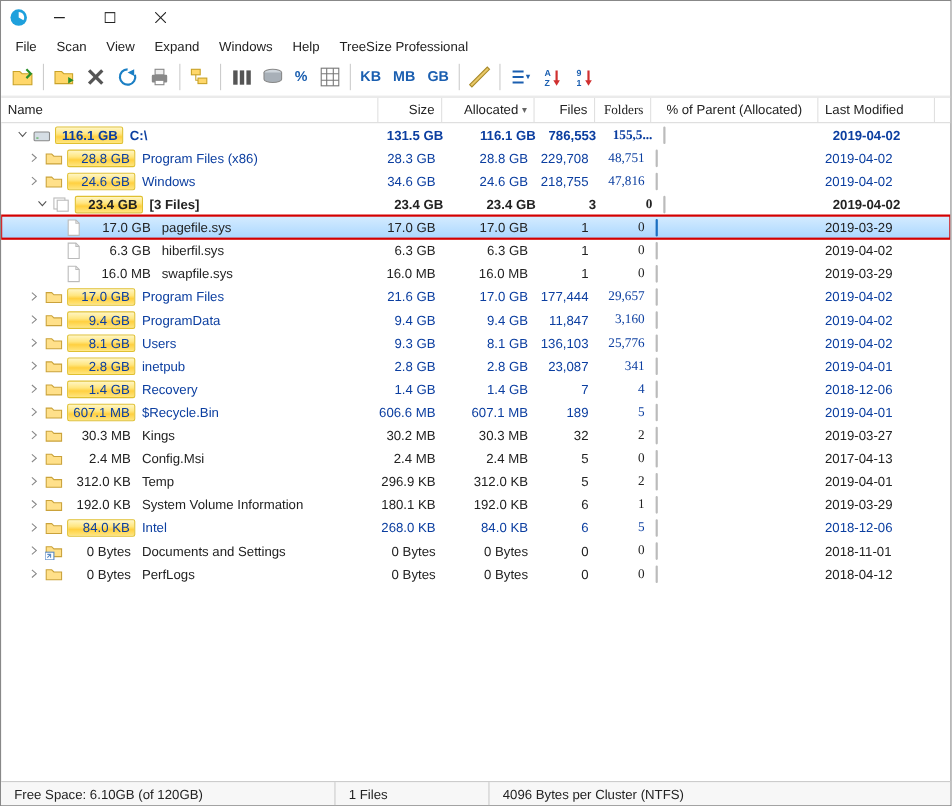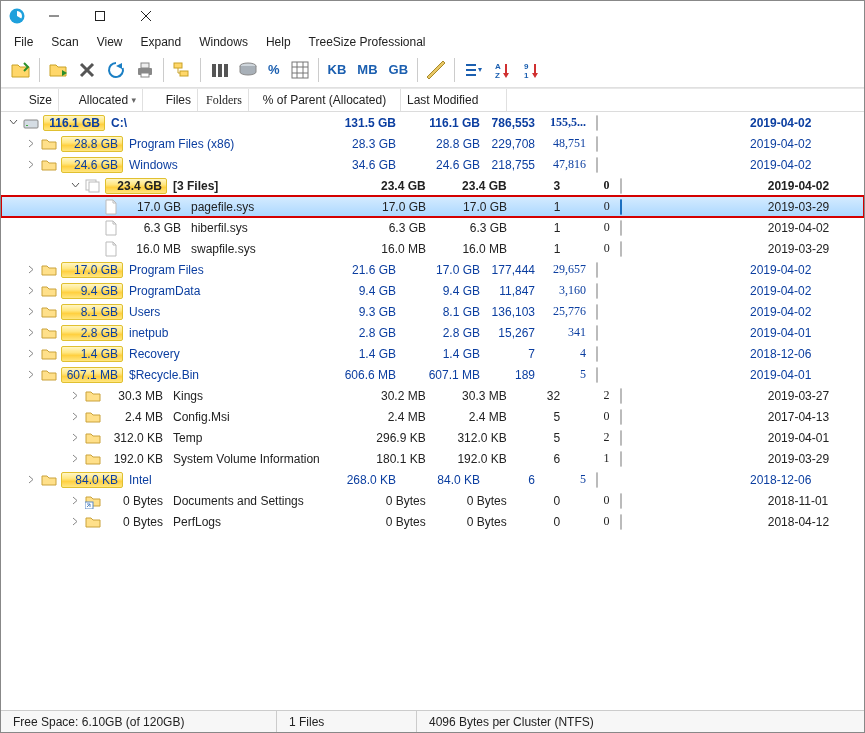--- a/index.html
+++ b/index.html
@@ -17,23 +17,23 @@
   .tool-btn.wide { width: auto; padding: 0 4px; font-size: 13px; font-weight: bold; color: #1b5fb0; font-family: Arial; }
   .tool-sep { width: 1px; height: 24px; background: #ccc; margin: 0 3px; }
 
   .headerrow { height: 24px; display: flex; align-items: stretch; border-top: 1px solid #e8e8e8; border-bottom: 1px solid #dcdcdc; font-size: 12px; color: #222; background: #fff; }
   .headerrow .hcell { display: flex; align-items: center; padding: 0 6px; border-right: 1px solid #e0e0e0; white-space: nowrap; }
   .headerrow .hcell.r { justify-content: flex-end; }
   .headerrow .hcell.c { justify-content: center; }
 
   .grid { flex: 1; overflow: auto; font-size: 12px; }
   .row { height: 21px; display: flex; align-items: center; position: relative; }
-  .row.bold { font-weight: bold; }
+  .row.bold { font-weight: bold; justify-content: center; }
   .row.link { color: #0b3ea0; }
-  .row:not(.link) { color: #222; padding-left: 44px; }
+  .row:not(.link) { color: #222; }
   .row .cell { display: flex; align-items: center; height: 100%; padding: 0 6px; white-space: nowrap; overflow: hidden; }
   .row .cell.r { justify-content: flex-end; }
   .row .namecell { display: flex; align-items: center; height: 100%; padding-right: 6px; overflow: hidden; }
 
   .exp { width: 12px; height: 12px; display: flex; align-items: center; justify-content: center; color: #888; font-size: 10px; margin-right: 2px; flex-shrink: 0; }
   .exp svg { display: block; }
   .ficon { width: 16px; height: 16px; margin: 0 4px 0 2px; flex-shrink: 0; position: relative; }
 
   .sizebadge { display: inline-flex; justify-content: flex-end; align-items: center; width: 62px; height: 16px; padding: 0 4px; margin-right: 6px; font-size: 12px; background: linear-gradient(#fff6c4, #ffe680 40%, #ffd040 60%, #ffe680); border: 1px solid #e0c030; border-radius: 2px; flex-shrink: 0; }
   .sizebadge.plain { background: none; border: none; }
@@ -196,20 +196,21 @@
       <svg width="20" height="20">
         <text x="3" y="9" font-size="8" fill="#1b5fb0" font-family="Arial" font-weight="bold">9</text>
         <text x="3" y="18" font-size="8" fill="#1b5fb0" font-family="Arial" font-weight="bold">1</text>
         <line x1="14" y1="4" x2="14" y2="14" stroke="#d03030" stroke-width="2"></line>
         <polygon points="11,13 17,13 14,18" fill="#d03030"></polygon>
       </svg>
     </div>
 </div>
 
 <div class="headerrow">
+  <div class="hcell col-name">Name</div>
   <div class="hcell col-size r">Size</div>
   <div class="hcell col-alloc r"><span>Allocated</span>&nbsp;<span style="color:#666;font-size:9px;">▾</span></div>
   <div class="hcell col-files r">Files</div>
   <div class="hcell col-fold r">Folders</div>
   <div class="hcell col-pct c">% of Parent (Allocated)</div>
   <div class="hcell col-mod">Last Modified</div>
 </div>
 
 <div class="grid" id="grid">
     <div class="row bold link">
@@ -463,21 +464,21 @@
           </svg>
         </span>
         <span class="ficon"><svg width="16" height="16">
             <path d="M1 4h5l2 2h7v7H1z" fill="#ffe08a" stroke="#caa23a"></path>
           </svg></span>
         <span class="sizebadge">2.8 GB</span>
         <span>inetpub</span>
       </div>
       <div class="cell r col-size">2.8 GB</div>
       <div class="cell r col-alloc">2.8 GB</div>
-      <div class="cell r col-files">15,267</div>
+      <div class="cell r col-files">23,087</div>
       <div class="cell r col-fold">341</div>
       <div class="cell col-pct">
         <div class="pctcell">
           <div class="pctbar" style="width:2.4%"></div>
           <div class="pcttxt">2.4 %</div>
         </div>
       </div>
       <div class="cell col-mod">2019-04-01</div>
     </div>
     <div class="row link">
@@ -703,16 +704,16 @@
         <div class="pctcell">
           <div class="pctbar" style="width:0%"></div>
           <div class="pcttxt">0.0 %</div>
         </div>
       </div>
       <div class="cell col-mod">2018-04-12</div>
     </div>
   </div>
 
 <div class="statusbar">
-  <div class="scell" style="width:276px">Free Space: 6.10GB  (of 120GB)</div>
+  <div class="scell" style="width:304px">Free Space: 6.10GB  (of 120GB)</div>
   <div class="scell" style="width:140px">1  Files</div>
   <div class="scell">4096  Bytes per Cluster (NTFS)</div>
 </div>
 
 </body></html>

